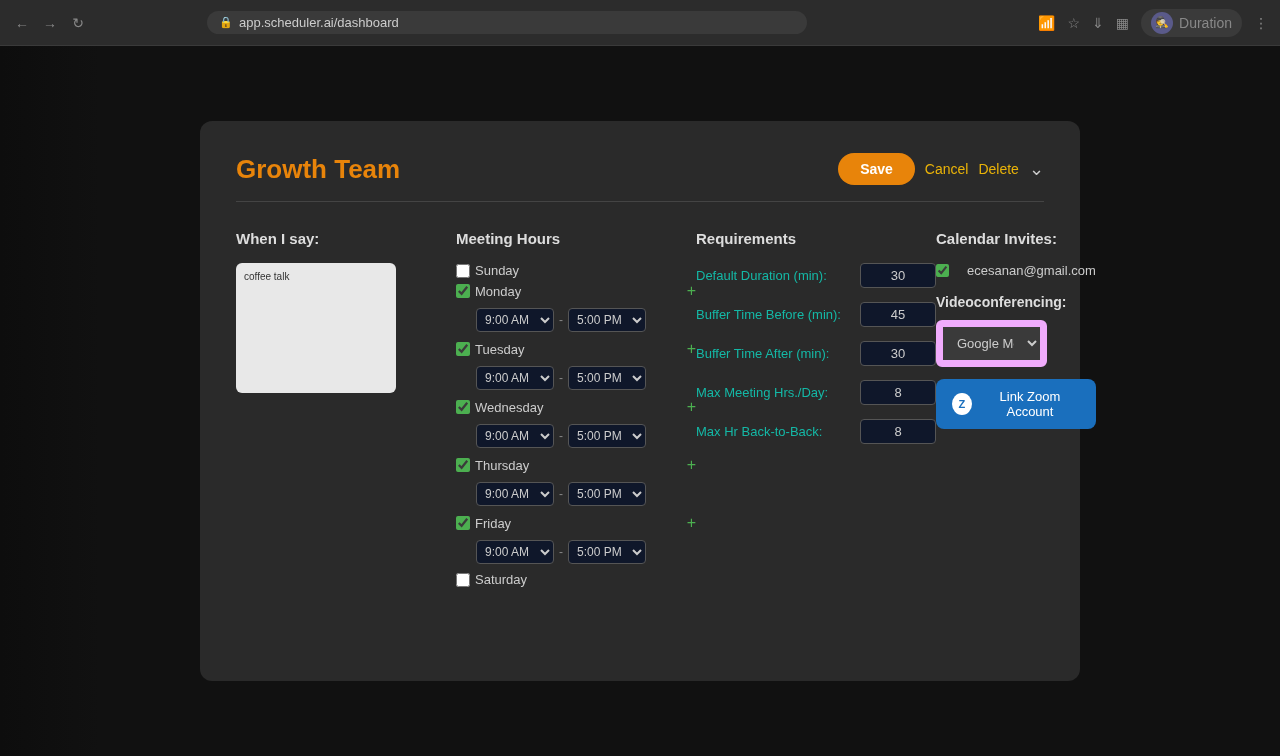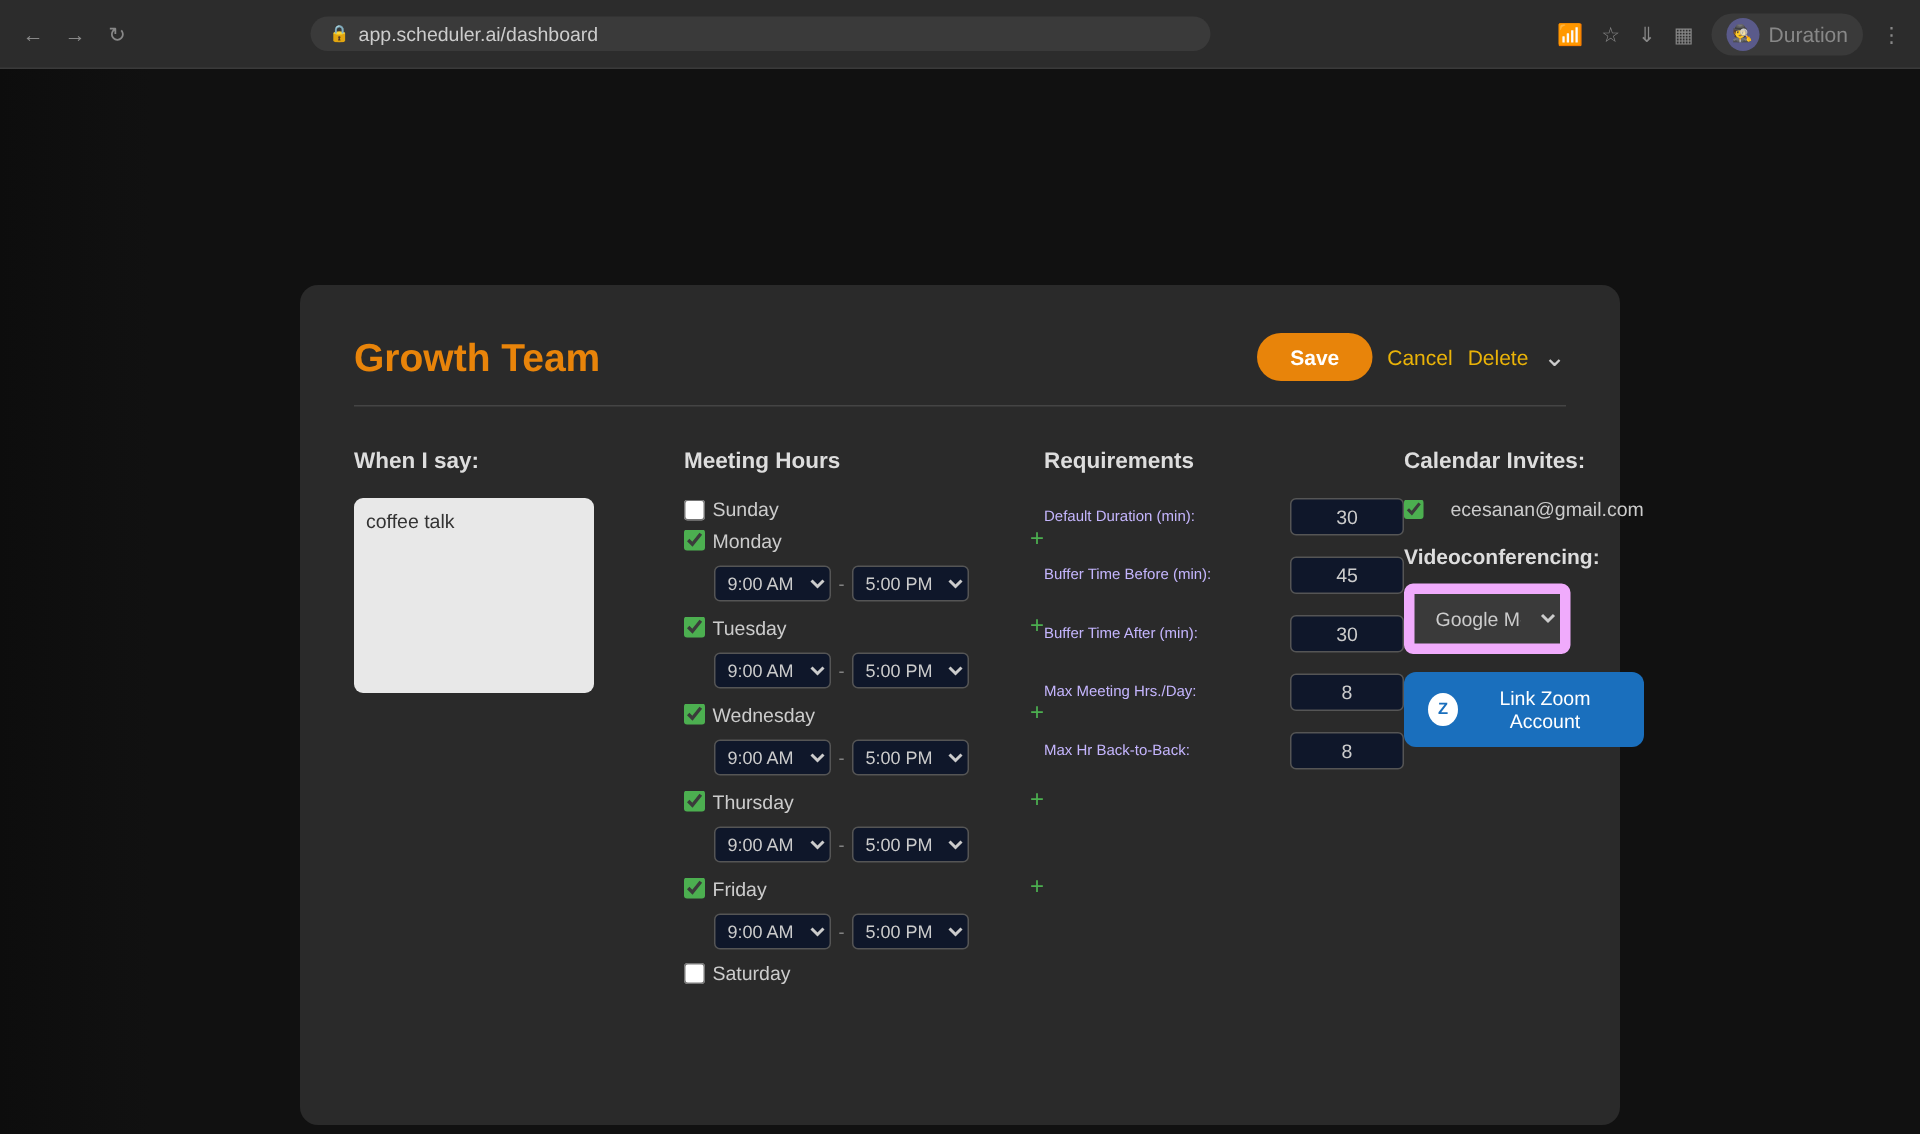--- a/index.html
+++ b/index.html
@@ -55,21 +55,21 @@
       color: #ccc; font-size: 12px;
     }
     .incognito-avatar { width: 22px; height: 22px; border-radius: 50%; background: #5a5a8a; display: flex; align-items: center; justify-content: center; font-size: 11px; color: white; }
 
     
     .outer {
       background: #111;
       padding: 6px 60px;
       min-height: calc(756px - 46px);
       display: flex;
-      align-items: flex-end;
+      align-items: center;
       justify-content: center;
     }
 
     
     .card {
       background: #2a2a2a;
       border-radius: 12px;
       width: 880px;
       min-height: 560px;
       padding: 32px 36px;
@@ -136,21 +136,21 @@
 
     
     .when-section {}
     .keyword-box {
       background: #e8e8e8;
       border-radius: 6px;
       width: 160px;
       height: 130px;
       padding: 8px;
       color: #333;
-      font-size: 13px;
+      font-size: 10px;
     }
 
     
     .meeting-section {}
     .day-row {
       display: flex;
       align-items: center;
       gap: 6px;
       margin-bottom: 4px;
       flex-wrap: wrap;
@@ -196,21 +196,21 @@
     }
 
     
     .req-section {}
     .req-row {
       display: flex;
       align-items: center;
       justify-content: space-between;
       margin-bottom: 14px;
     }
-    .req-label { color: #c4b5fd; font-size: 10px; }
+    .req-label { color: #14b8a6; font-size: 13px; }
     .req-input {
       background: #0f172a;
       border: 1px solid #555;
       border-radius: 4px;
       color: #ccc;
       font-size: 13px;
       padding: 4px 6px;
       width: 76px;
       text-align: center;
     }

